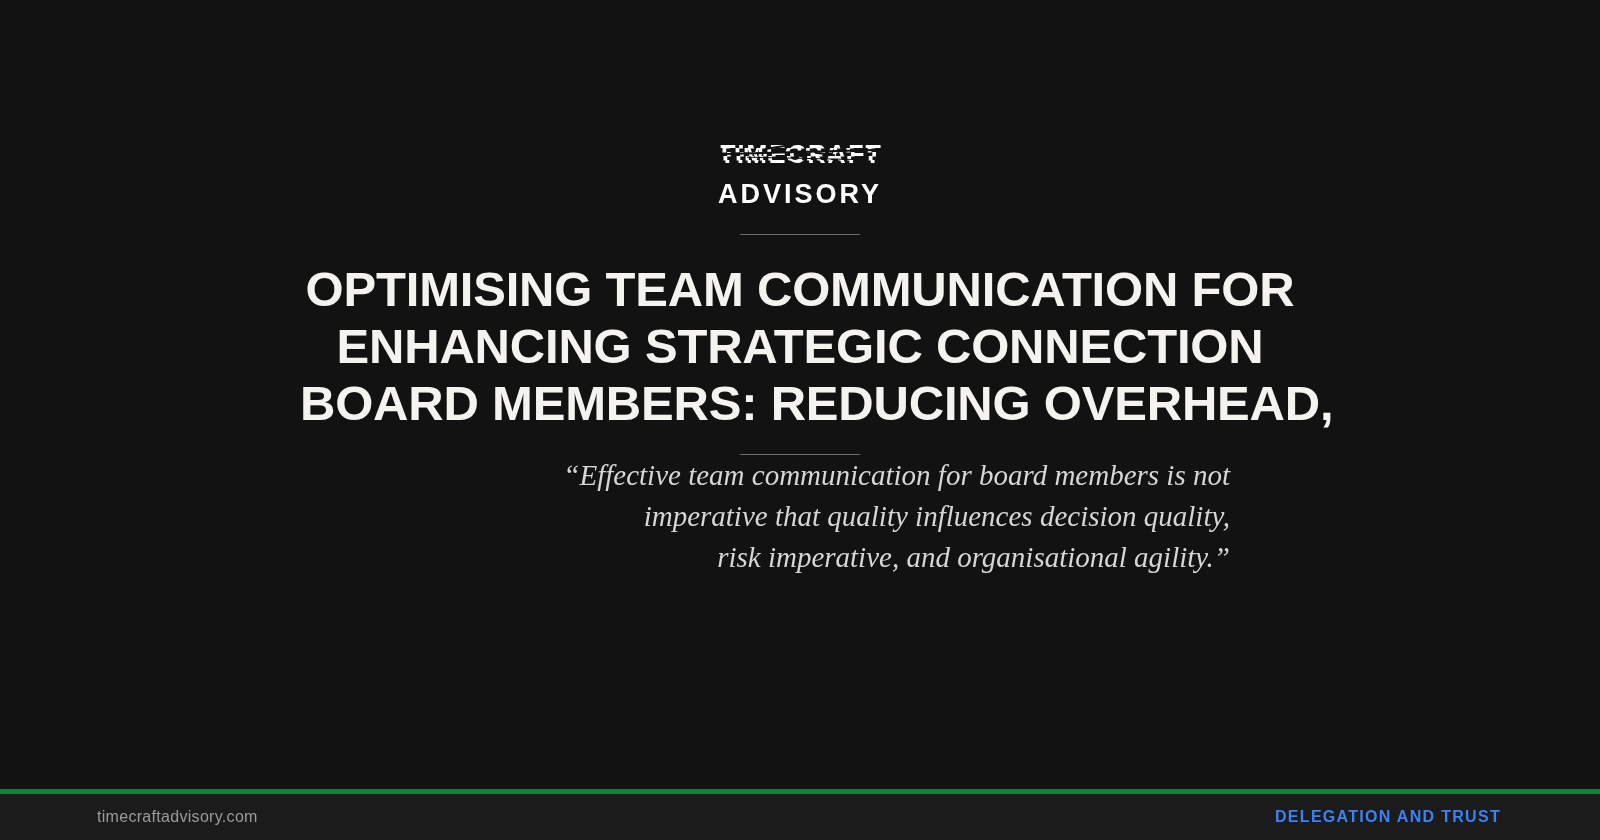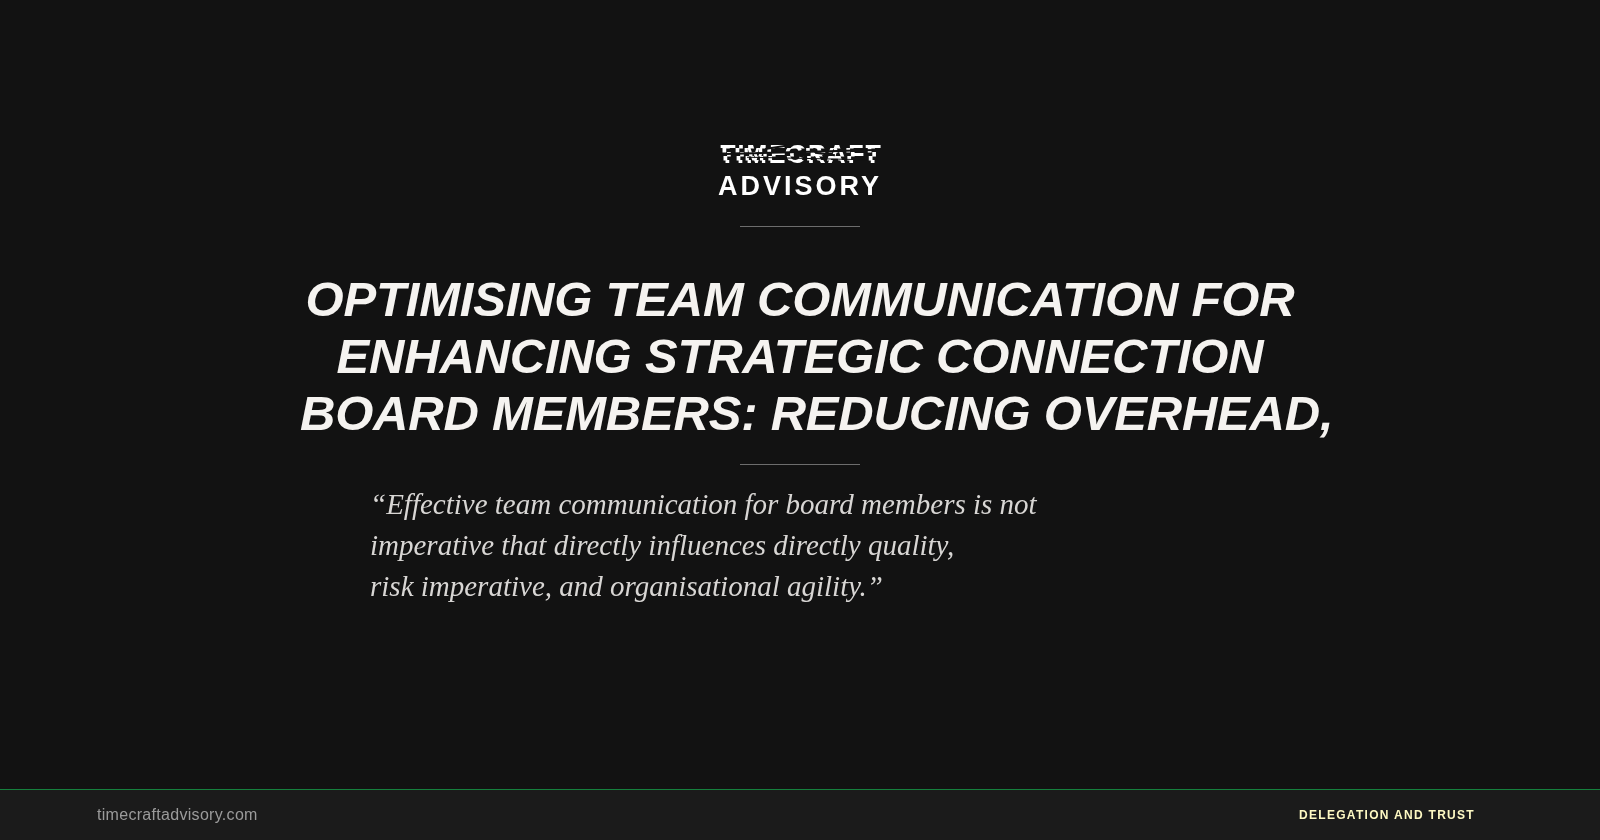--- a/index.html
+++ b/index.html
@@ -103,91 +103,89 @@
   .brand-top .c2 { left:28px; top:16px; width:120px; height:1.4px; transform:rotate(1.2deg); }
   .brand-top .c3 { left:46px; top:4px;  width:26px;  height:2px;   transform:rotate(-9deg); }
   .brand-top .c4 { left:96px; top:11px; width:20px;  height:2px;   transform:rotate(7deg); }
 
   .brand-bottom {
     font-family:"Liberation Sans", sans-serif;
     font-size:27px;
     font-weight:700;
     letter-spacing:3.0px;
     color:#ffffff;
-    margin-top:4px;
+    margin-top:12px;
   }
 
   
   .rule {
     width:120px;
     height:1px;
     background:#6d6d6d;
     flex:none;
   }
   .rule-top    { margin-top:26px; }
   .rule-bottom { margin-top:22px; }
 
   
   .headline {
-    margin-top:44px;
+    margin-top:26px;
     width:1000px;
     text-align:center;
     font-family:"Liberation Sans", sans-serif;
     font-weight:700;
     font-size:49px;
     line-height:57px;
     letter-spacing:-0.2px;
     color:#f5f3f0;
     text-transform:uppercase;
-    font-style:italic;
   }
   .headline .ln { display:block; white-space:nowrap; }
 
   
   .quote {
-    margin-top:19px;
     width:860px;
-    text-align:left;
+    text-align:right;
     font-family:"Liberation Serif", serif;
     font-style:italic;
     font-size:29px;
     line-height:41px;
     color:#d8d6d4;
   }
   .quote .ln { display:block; white-space:nowrap; }
 
   
   .footer {
     position:absolute;
     left:0;
     top:789px;
     width:1600px;
     height:51px;
     background:#1b1b1b;
-    border-top:1px solid #15803d;
+    border-top:5px solid #15803d;
     display:flex;
     align-items:center;
     justify-content:space-between;
-    padding:0 92px 0 97px;
+    padding:0 66px 0 97px;
   }
 
   .footer-url {
     font-family:"Liberation Sans", sans-serif;
     font-size:16px;
     font-weight:400;
     letter-spacing:0.3px;
     color:#9b9b9b;
   }
 
   .footer-section {
     font-family:"Liberation Sans", sans-serif;
-    font-size:12px;
+    font-size:16px;
     font-weight:700;
     letter-spacing:1.3px;
-    color:#fef9c3;
+    color:#3b82f6;
     text-transform:uppercase;
     padding-right:33px;
   }
 </style>
 </head>
 <body>
 
 <div class="slide">
 
   <div class="stage">
@@ -215,21 +213,21 @@
     <h1 class="headline">
       <span class="ln">OPTIMISING TEAM COMMUNICATION FOR</span>
       <span class="ln">ENHANCING STRATEGIC CONNECTION</span>
       <span class="ln">BOARD MEMBERS: REDUCING OVERHEAD,</span>
     </h1>
 
     <div class="rule rule-bottom"></div>
 
     <blockquote class="quote">
       <span class="ln">“Effective team communication for board members is not</span>
-      <span class="ln">imperative that directly influences directly quality,</span>
+      <span class="ln">imperative that quality influences decision quality,</span>
       <span class="ln">risk imperative, and organisational agility.”</span>
     </blockquote>
 
   </div>
 
   <div class="footer">
     <span class="footer-url">timecraftadvisory.com</span>
     <span class="footer-section">DELEGATION AND TRUST</span>
   </div>
 

